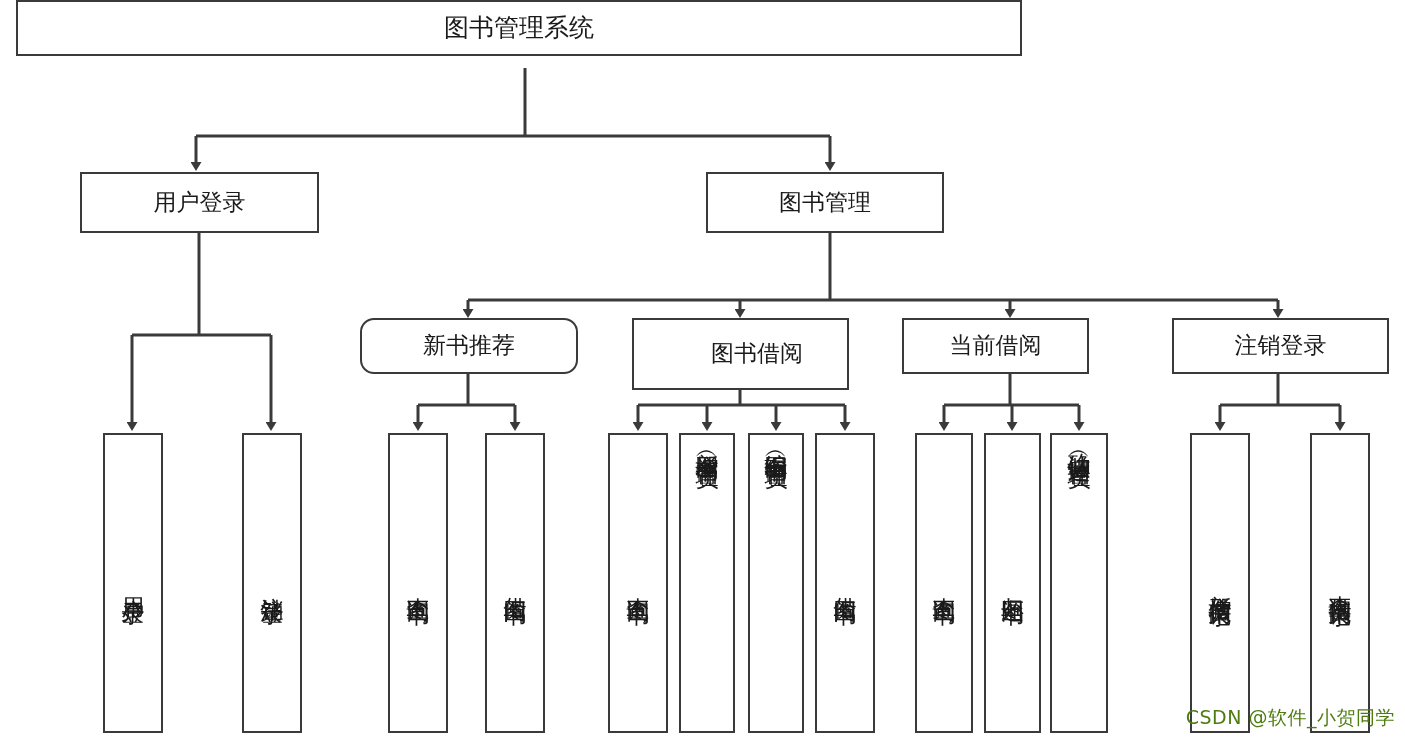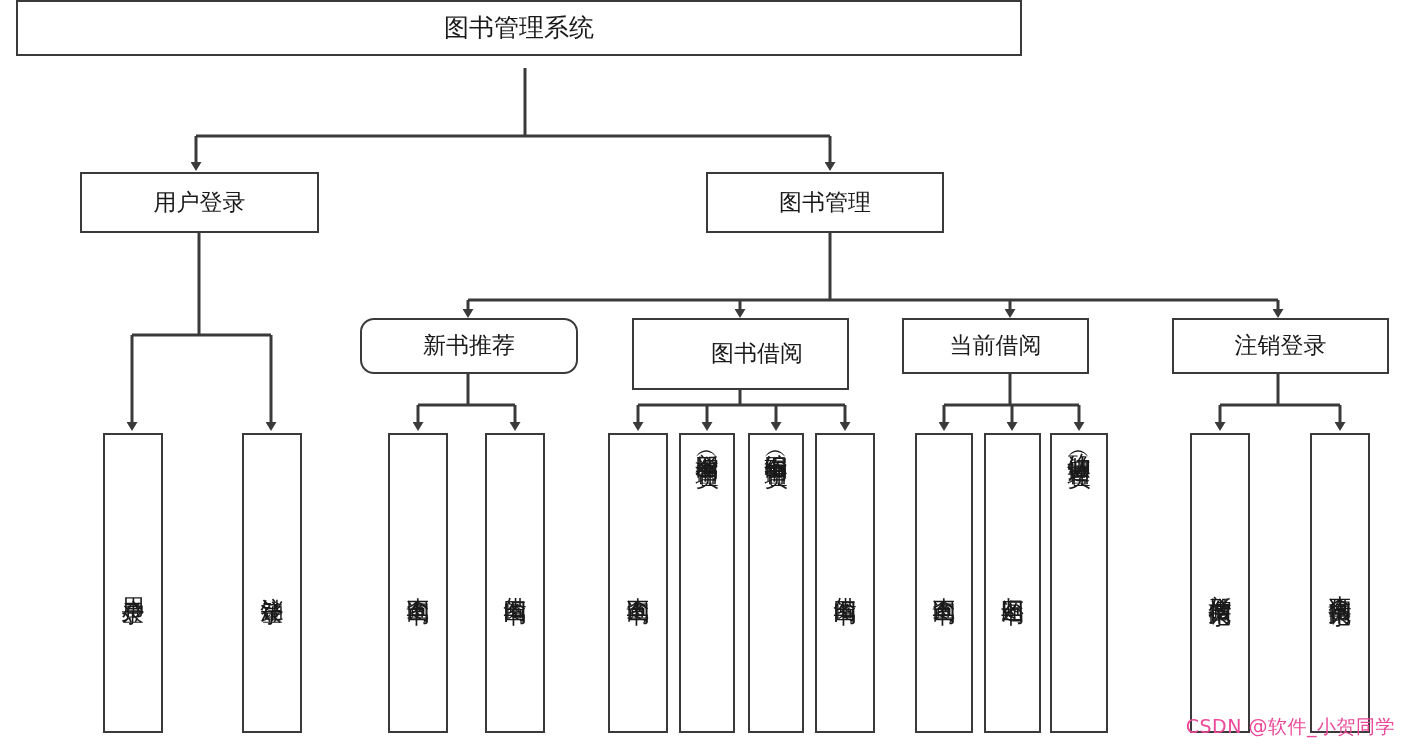--- a/index.html
+++ b/index.html
@@ -65,23 +65,23 @@
     justify-content: center;
     padding-top: 0px;
     box-sizing: border-box;
   }
   .leaf-inner.center {
     align-items: center;
   }
   #watermark {
     position: absolute;
     right: 10px;
-    bottom: 7px;
+    bottom: 16px;
     font-size: 19px;
-    color: #ec4899;
+    color: #4d7c0f;
     z-index: 6;
     white-space: nowrap;
     letter-spacing: 0.5px;
   }
 </style>
 </head>
 <body>
 
 <div id="diagram-root">
 

